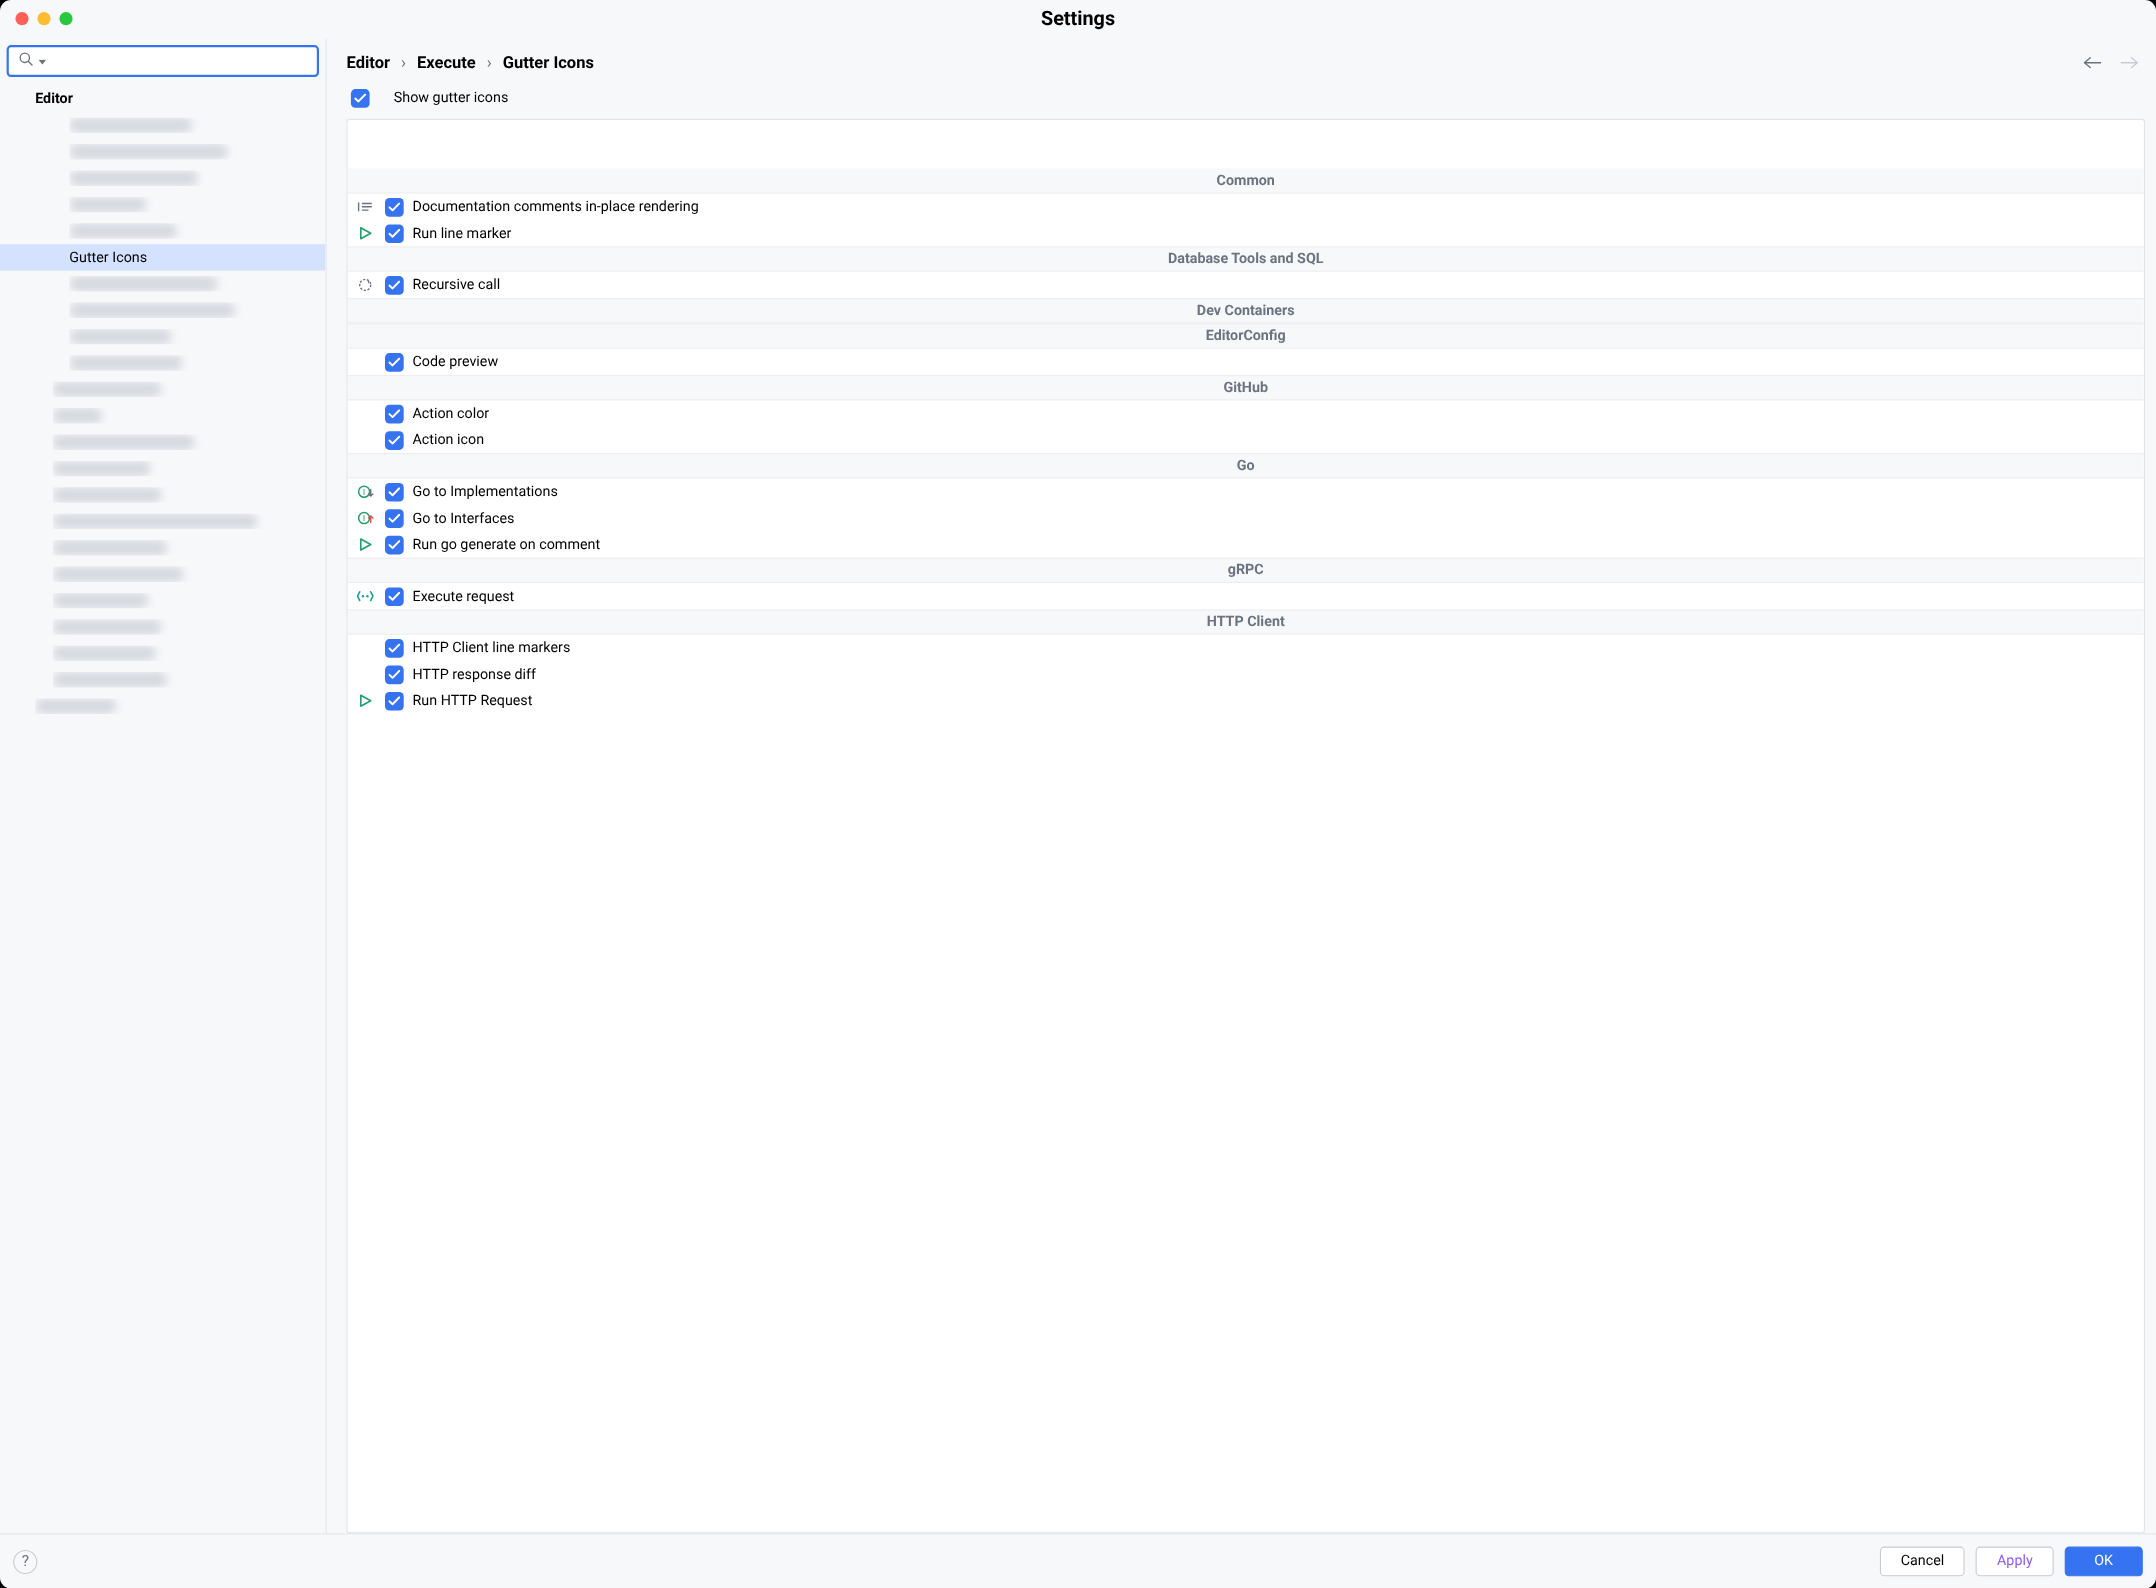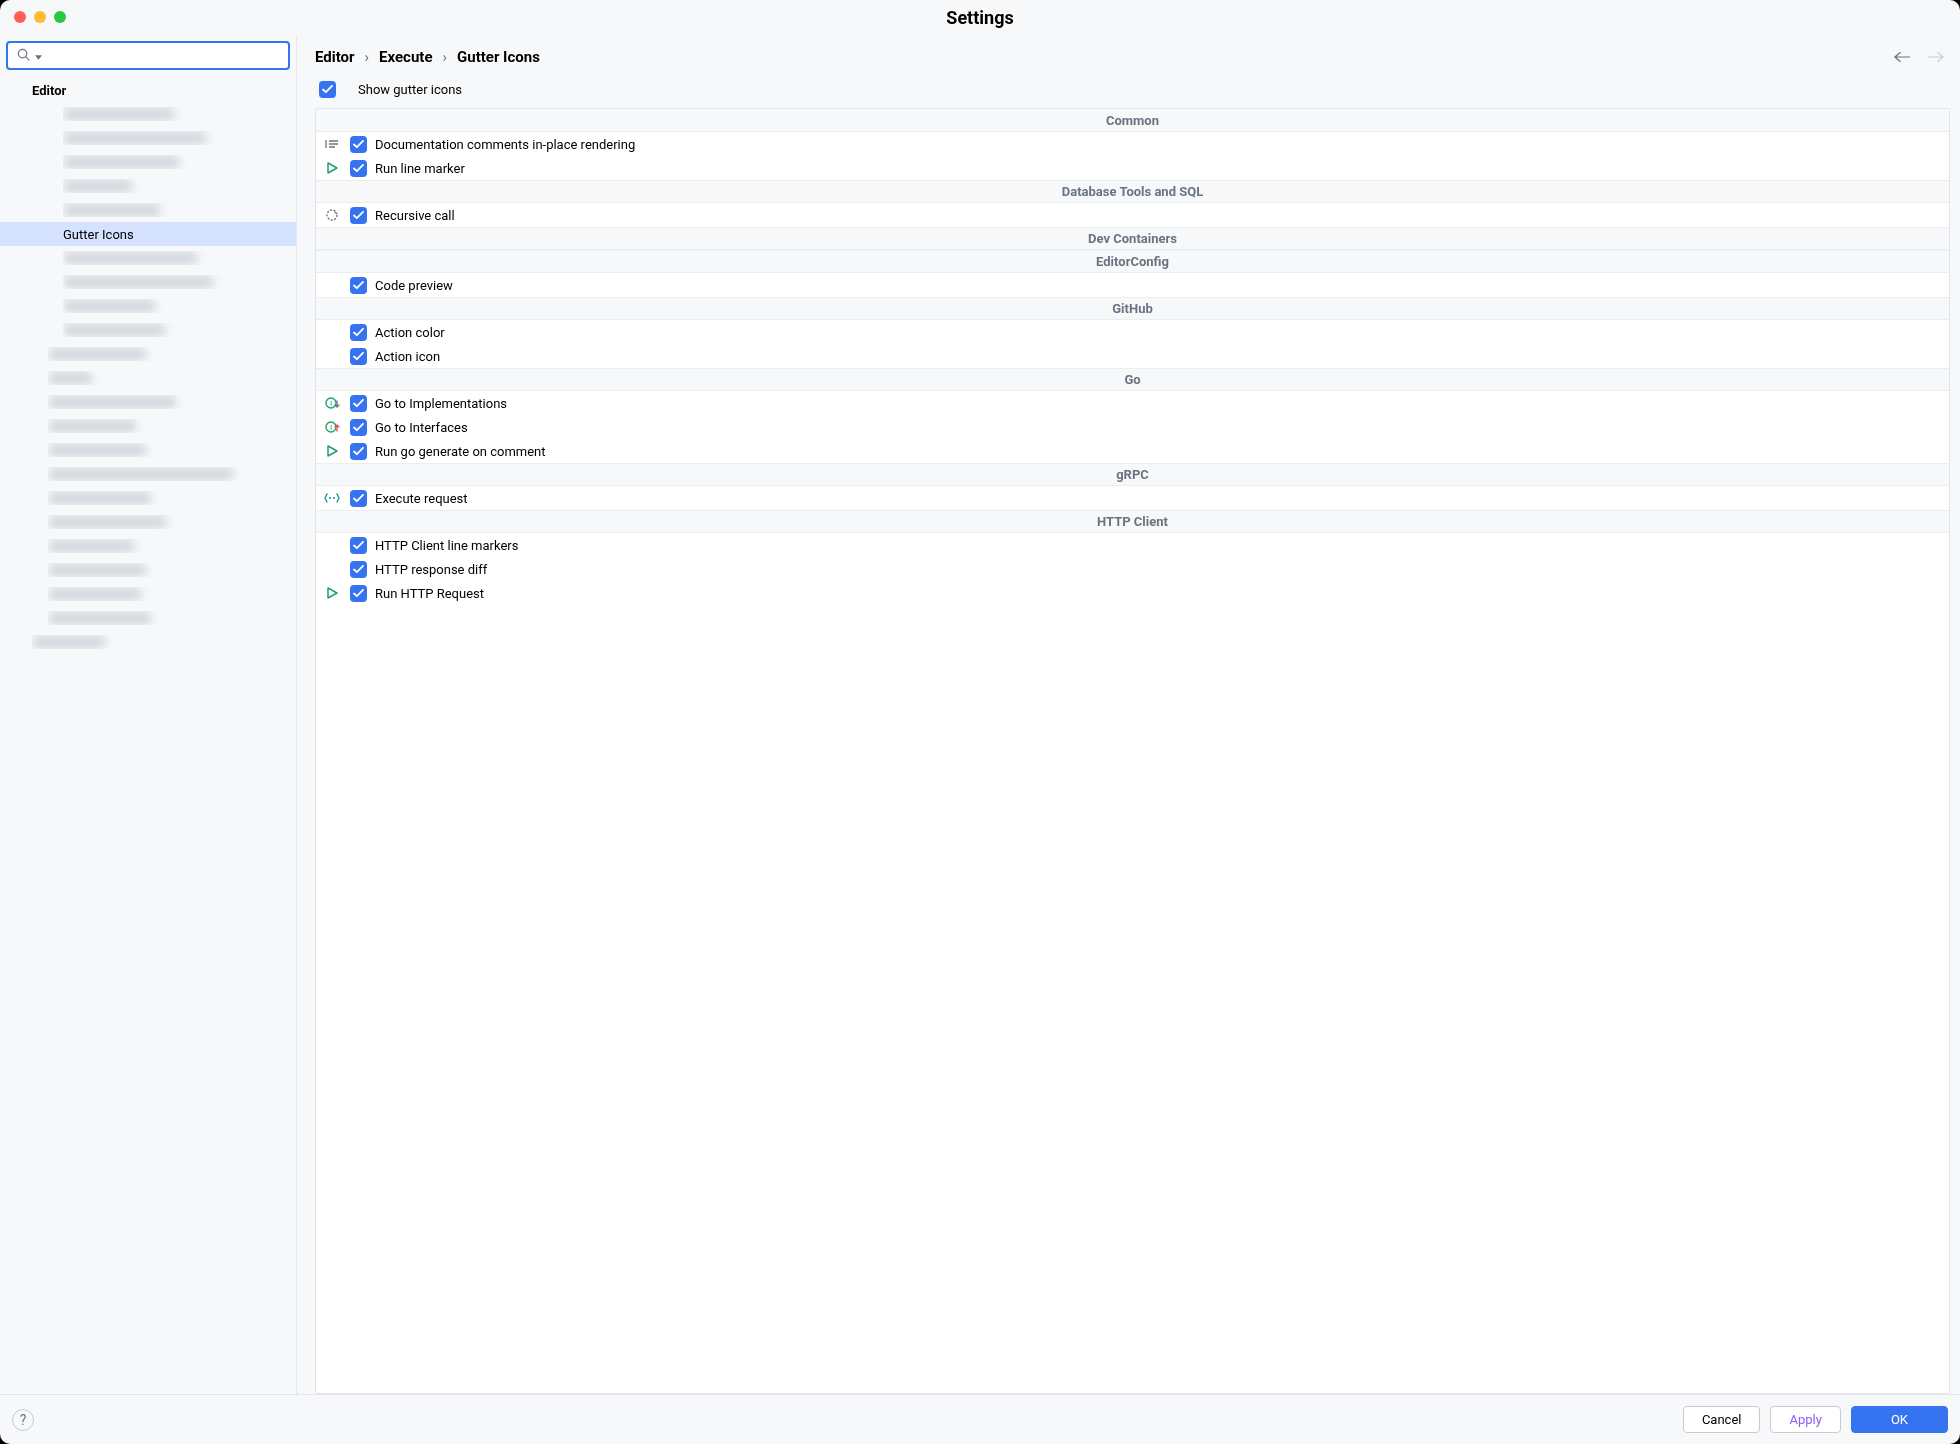--- a/index.html
+++ b/index.html
@@ -156,20 +156,21 @@
     border: 1px solid #e2e4e9;
     border-radius: 3px;
     overflow: hidden;
     position: relative;
     background: #fff;
   }
   .list-scroll {
     position: absolute;
     inset: 0;
     overflow-y: auto;
+    margin-top: 44px;
   }
   .group-header {
     height: 23px;
     background: #f7f8fa;
     color: #6b7280;
     font-weight: 700;
     font-size: 13px;
     display: flex;
     align-items: center;
     justify-content: center;
@@ -239,21 +240,21 @@
     font-size: 13px;
     display: flex; align-items: center; justify-content: center;
     margin-left: 10px;
     cursor: pointer;
   }
   .btn.disabled { color: #8b5cf6; cursor: default; }
   .btn.primary {
     background: #3573f0;
     border-color: #3573f0;
     color: #fff;
-    padding: 0 39px;
+    padding: 0 26px;
   }
 </style>
 </head>
 <body>
 
 <div class="window">
   <div class="titlebar">
     <div class="traffic-lights">
       <div class="tl red"></div>
       <div class="tl yellow"></div>

